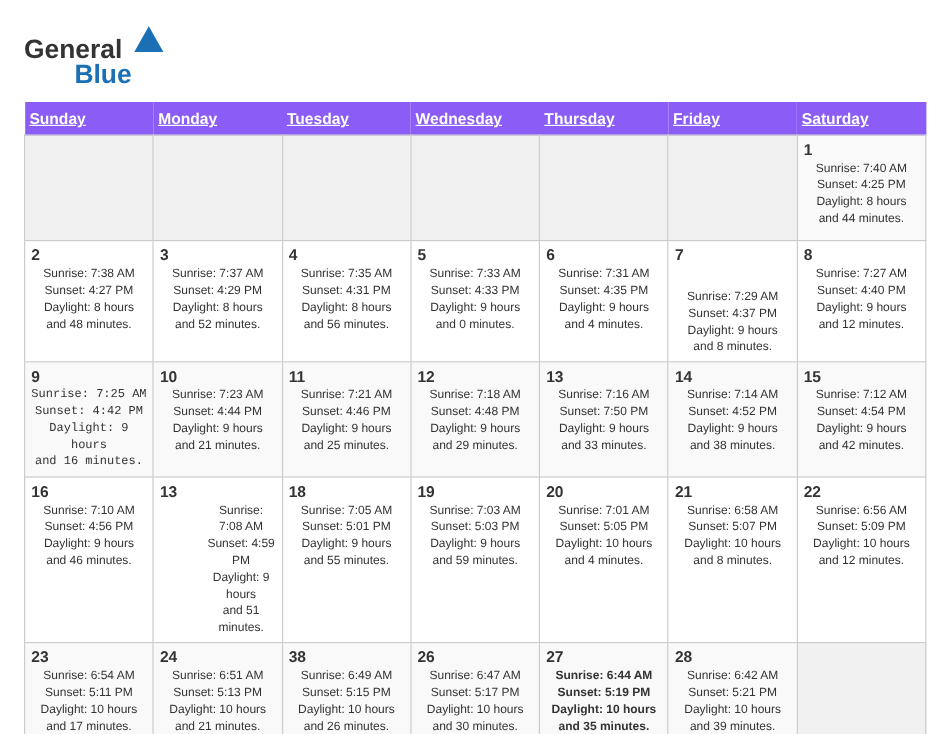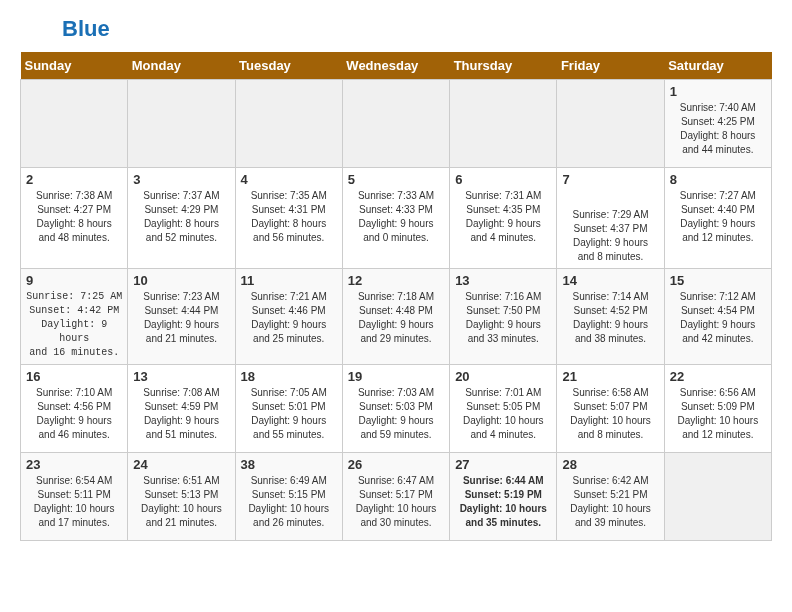--- a/index.html
+++ b/index.html
@@ -42,26 +42,27 @@
     .location {
       font-size: 16px;
       color: #555;
     }
     table {
       width: 100%;
       border-collapse: collapse;
       table-layout: fixed;
     }
     thead tr th {
-      background-color: #a16207;
+      background-color: #8b5cf6;
       color: #fff;
       padding: 6px 4px;
       font-size: 13px;
       font-weight: bold;
       text-align: left;
+      text-decoration: underline;
     }
     tbody tr td {
       border: 1px solid #ccc;
       vertical-align: top;
       padding: 4px 5px;
       font-size: 10.5px;
       color: #333;
       height: 88px;
     }
     tbody tr:nth-child(odd) td {
@@ -85,20 +86,28 @@
     .empty-cell {
       background-color: #f0f0f0 !important;
     }
   </style>
 </head>
 <body>
 
 <div class="header">
   <div class="logo">
     <div>
+      <div style="display:flex; align-items:center;">
+        <span class="logo-text">
+          <span class="logo-general">General</span>
+          <svg class="logo-icon" viewBox="0 0 30 30">
+            <polygon points="15,2 28,25 2,25" fill="#1a6fb5"></polygon>
+          </svg>
+        </span>
+      </div>
       <div style="font-size:22px; font-weight:bold; color:#1a6fb5; margin-top:-4px;margin-left:42px;">Blue</div>
     </div>
   </div>
   <div class="title-block">
     <div class="month-title"></div>
     <div class="location"></div>
   </div>
 </div>
 
 <table>
@@ -234,21 +243,21 @@
       <tr>
         <td>
           <span class="day-number">16</span>
           <div class="day-info" style="white-space: pre-line;">Sunrise: 7:10 AM
 Sunset: 4:56 PM
 Daylight: 9 hours
 and 46 minutes.</div>
         </td>
         <td>
           <span class="day-number">13</span>
-          <div class="day-info" style="white-space: pre-line;">Sunrise: 7:08 AM
+          <div class="day-info" style="white-space: pre-line; margin-left: 39px;">Sunrise: 7:08 AM
 Sunset: 4:59 PM
 Daylight: 9 hours
 and 51 minutes.</div>
         </td>
         <td>
           <span class="day-number">18</span>
           <div class="day-info" style="white-space: pre-line;">Sunrise: 7:05 AM
 Sunset: 5:01 PM
 Daylight: 9 hours
 and 55 minutes.</div>

